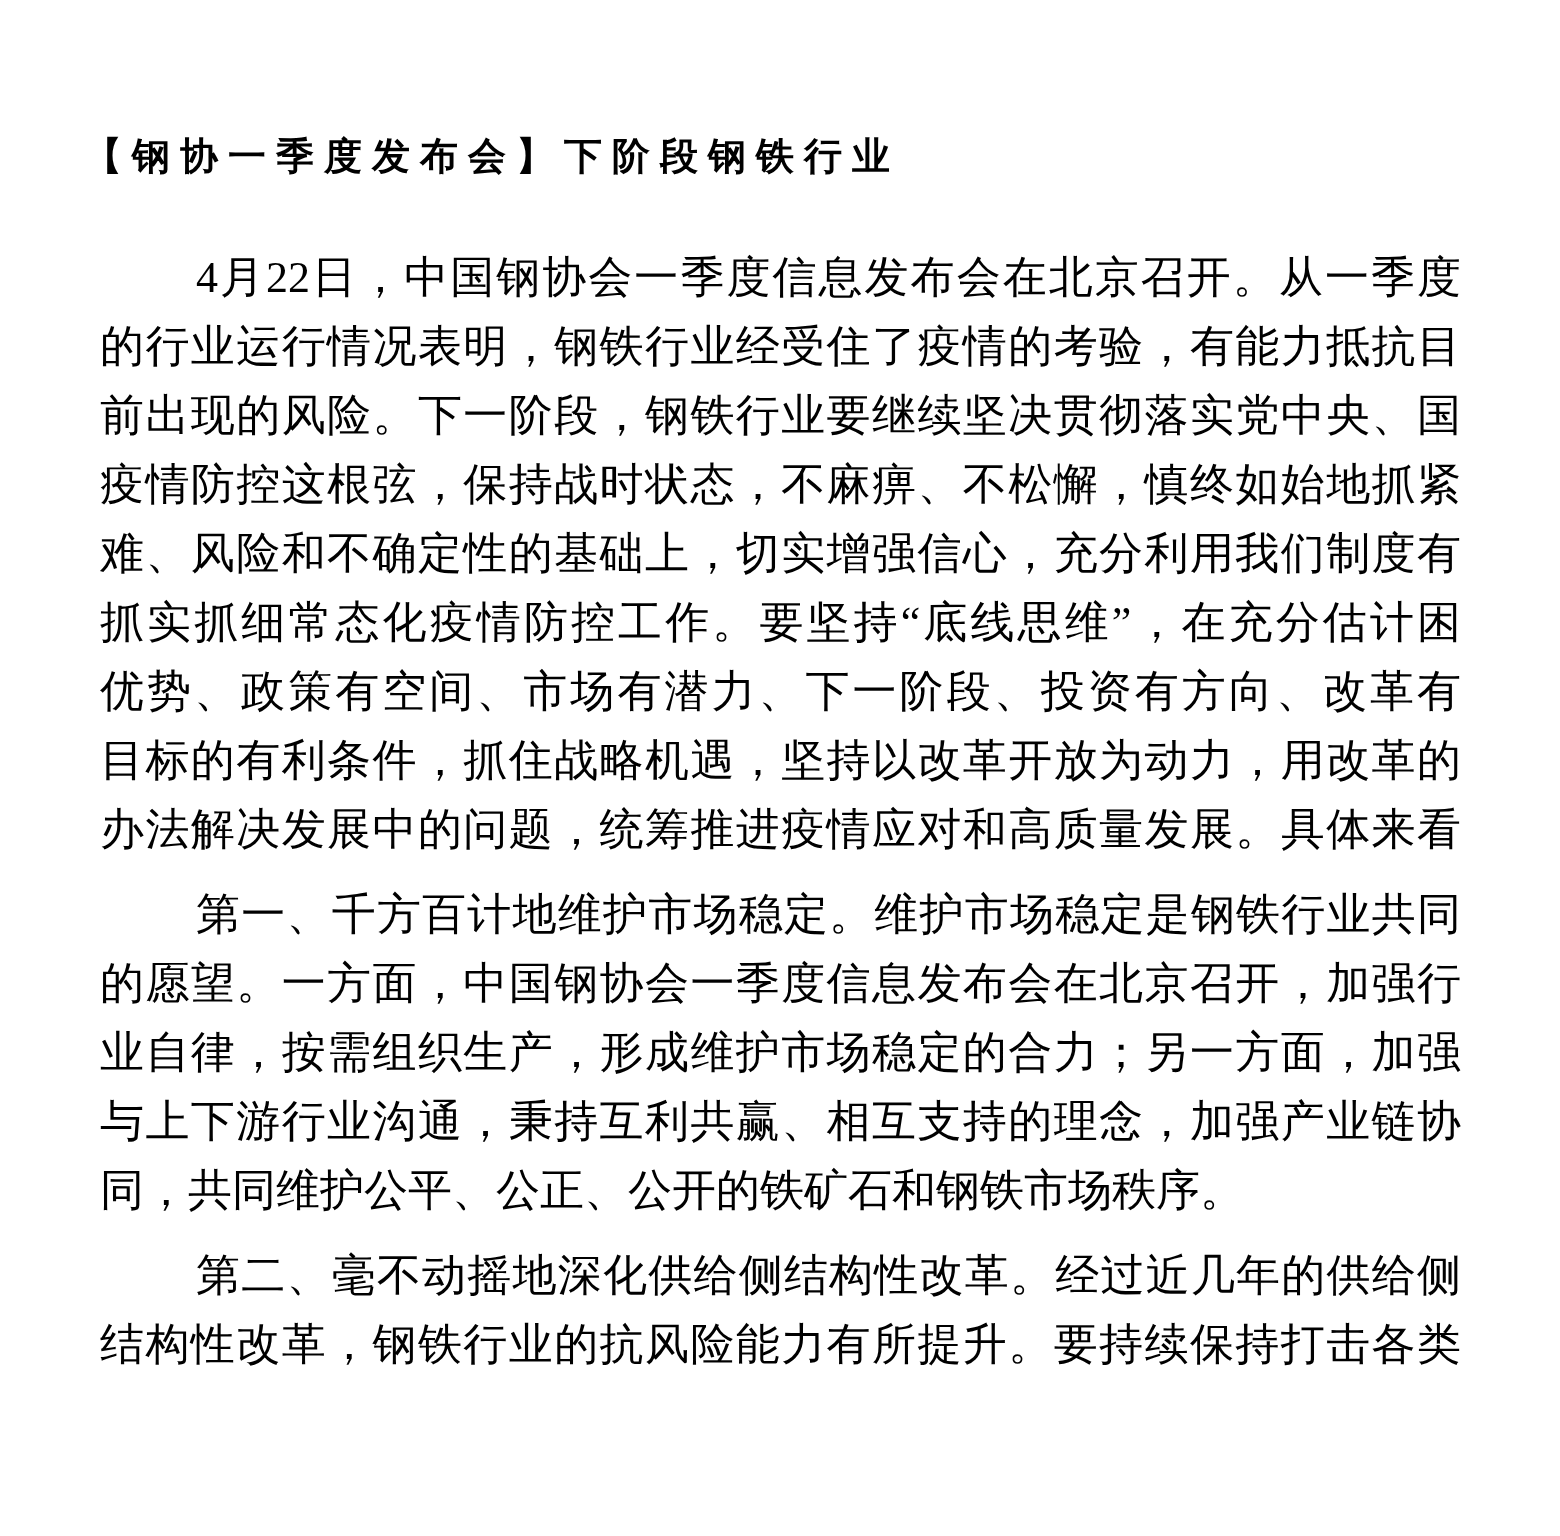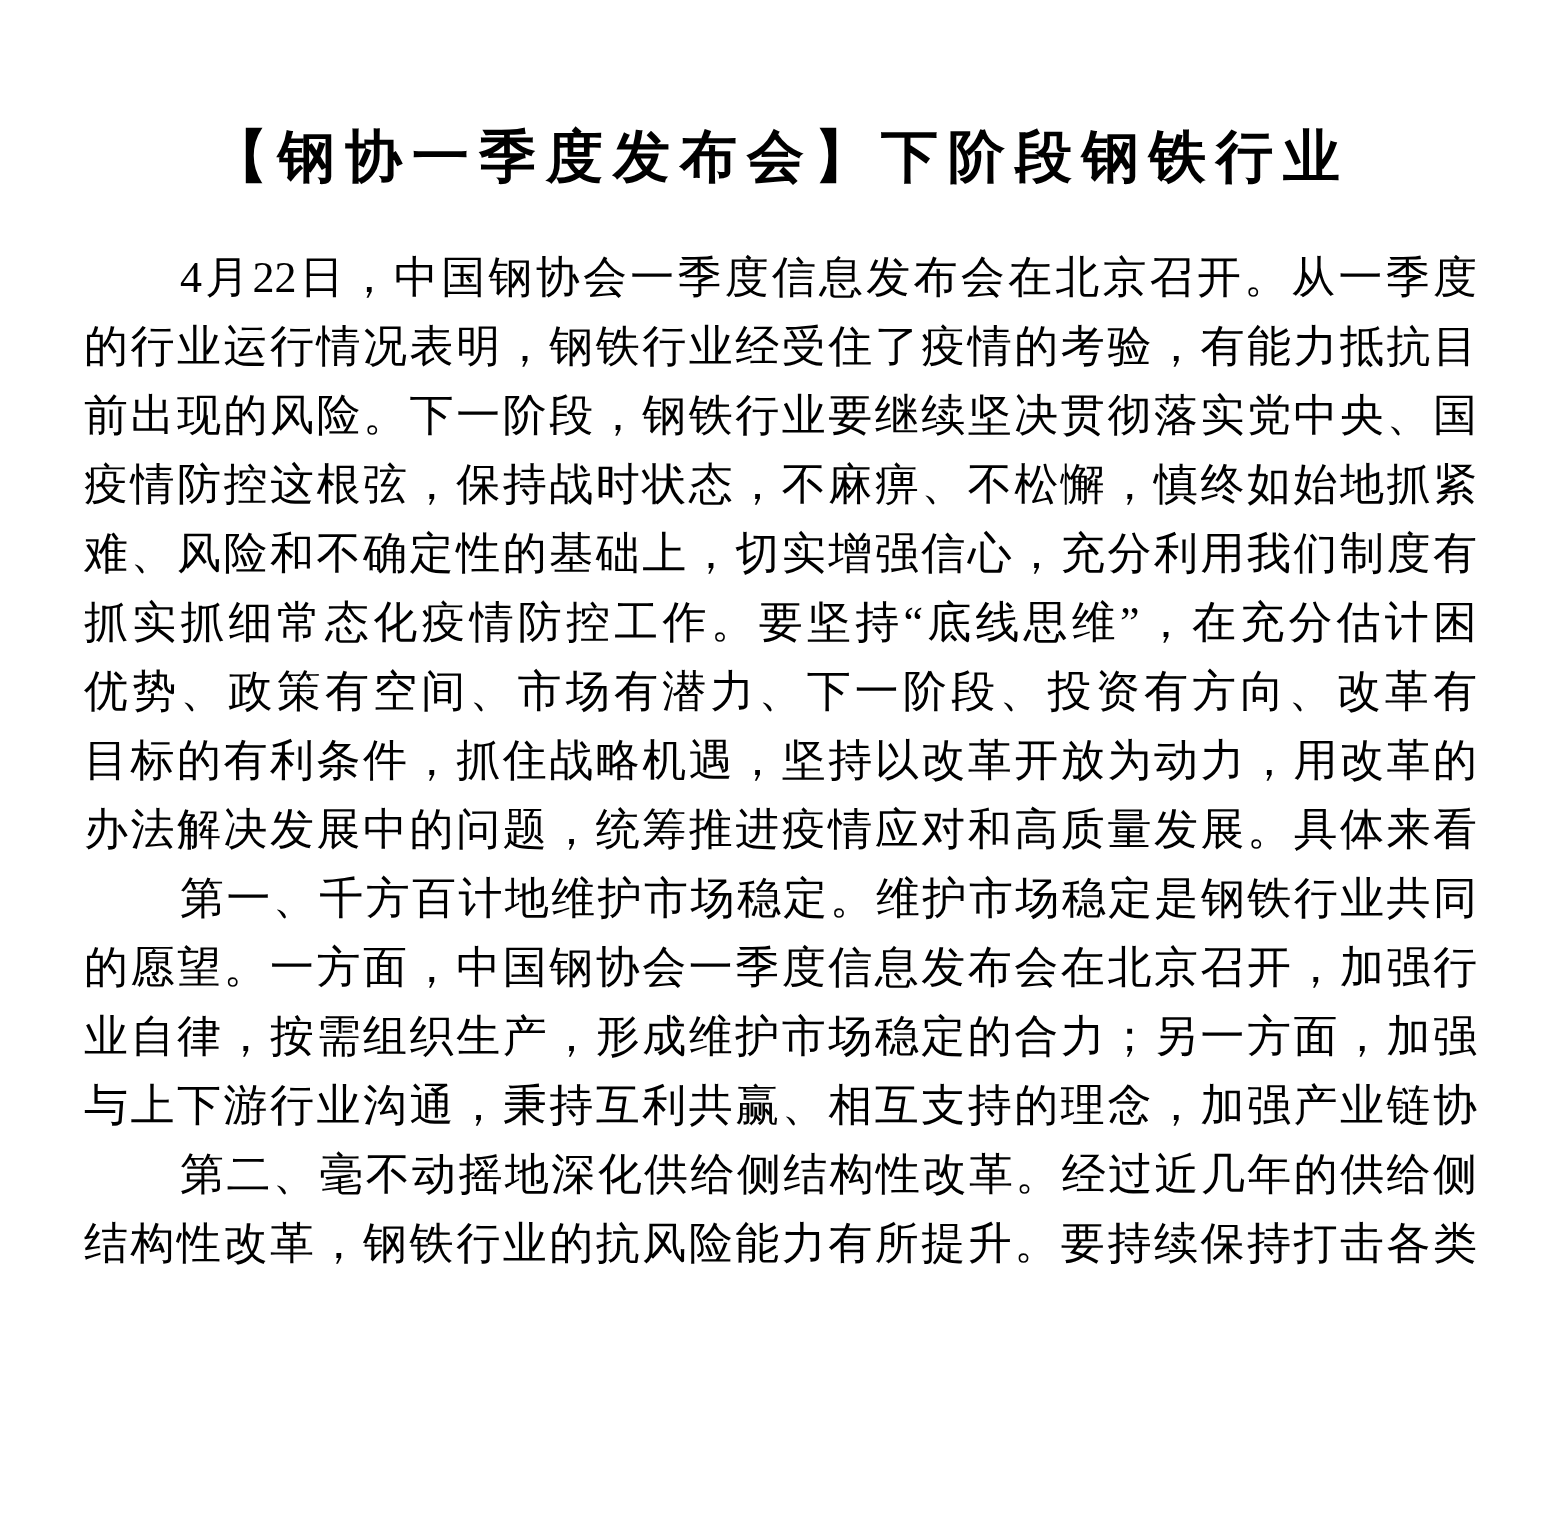--- a/index.html
+++ b/index.html
@@ -18,31 +18,30 @@
     height: 1536px;
     padding: 122px 83px 0 84px;
     background: #ffffff;
     color: #000000;
     font-family: "Liberation Serif", "DejaVu Serif", serif;
     font-size: 44px;
     overflow: hidden;
   }
   .title-line {
     line-height: 69px;
-    text-align: center;
     font-weight: bold;
-    font-size: 57px;
+    font-size: 38px;
     white-space: nowrap;
   }
   .title-line.t1 { letter-spacing: 10px; }
   .title-line.t2 { letter-spacing: 7px; }
   .body-block {
     margin-top: 52px;
   }
-  .paragraph { margin: 0; }
+  .paragraph { margin: 16px; }
   .line {
     line-height: 69px;
     height: 69px;
     text-align: justify;
     text-align-last: justify;
     text-justify: inter-character;
     overflow: hidden;
   }
   .line.indent { text-indent: 96px; }
   .line.last {
@@ -71,20 +70,21 @@
       <div class="line">优势、政策有空间、市场有潜力、下一阶段、投资有方向、改革有</div>
       <div class="line">目标的有利条件，抓住战略机遇，坚持以改革开放为动力，用改革的</div>
       <div class="line">办法解决发展中的问题，统筹推进疫情应对和高质量发展。具体来看</div>
     </div>
 
     <div class="paragraph">
       <div class="line indent">第一、千方百计地维护市场稳定。维护市场稳定是钢铁行业共同</div>
       <div class="line">的愿望。一方面，中国钢协会一季度信息发布会在北京召开，加强行</div>
       <div class="line">业自律，按需组织生产，形成维护市场稳定的合力；另一方面，加强</div>
       <div class="line">与上下游行业沟通，秉持互利共赢、相互支持的理念，加强产业链协</div>
+      <div class="line last">同，共同维护公平、公正、公开的铁矿石和钢铁市场秩序。</div>
     </div>
 
     <div class="paragraph">
       <div class="line indent">第二、毫不动摇地深化供给侧结构性改革。经过近几年的供给侧</div>
       <div class="line">结构性改革，钢铁行业的抗风险能力有所提升。要持续保持打击各类</div>
     </div>
 
   </section>
 
 </div>

